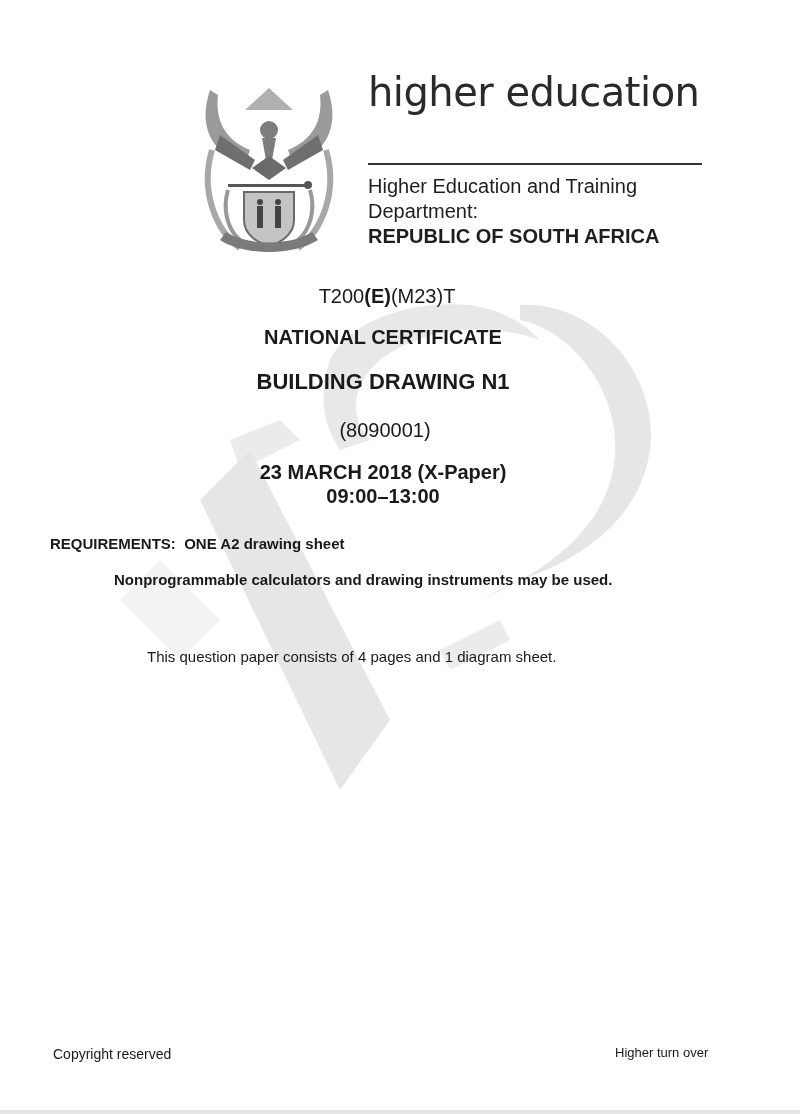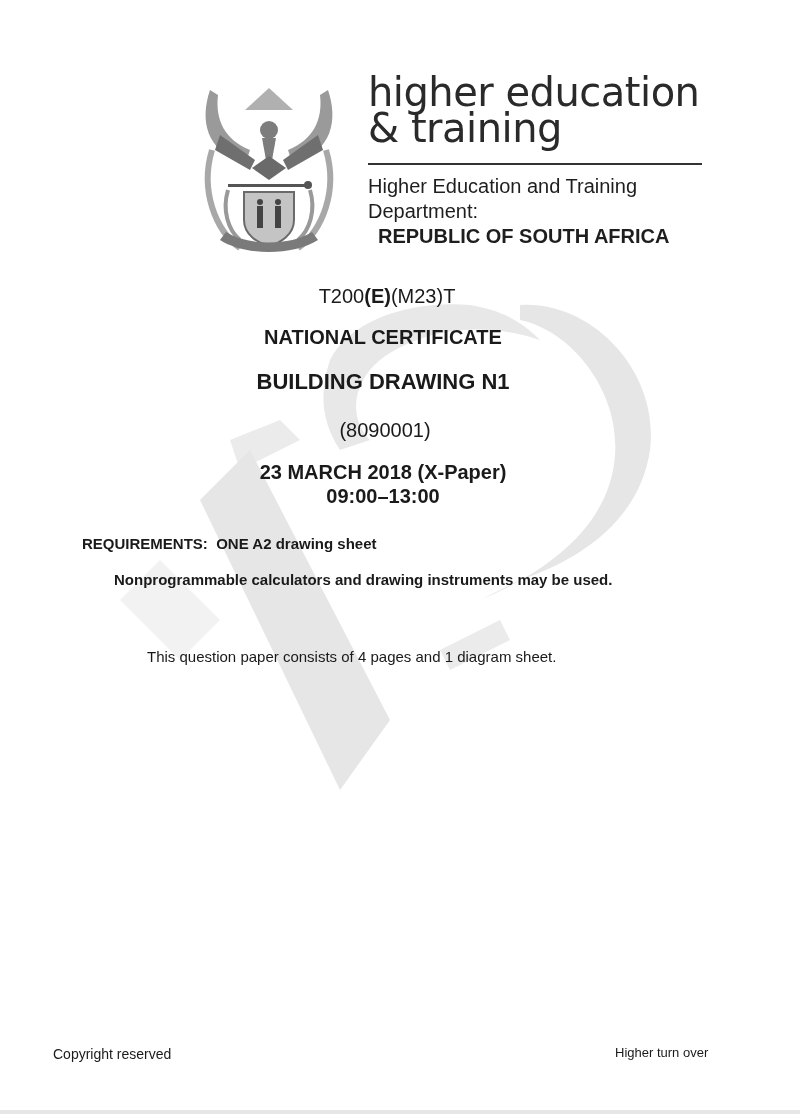--- a/index.html
+++ b/index.html
@@ -3,30 +3,30 @@
 <meta charset="utf-8">
 <style>
   html, body { margin: 0; padding: 0; background: #ffffff; }
   body { width: 800px; height: 1114px; position: relative; overflow: hidden; font-family: "Liberation Sans", sans-serif; color: #1a1a1a; }
   .watermark { position: absolute; left: 0; top: 0; width: 800px; height: 1114px; pointer-events: none; }
   .crest { position: absolute; left: 200px; top: 80px; width: 138px; height: 178px; }
   .brand { position: absolute; left: 368px; top: 74px; width: 340px; }
   .brand-title { font-family: "DejaVu Sans", sans-serif; font-size: 40px; line-height: 36px; color: #2a2a2a; letter-spacing: -0.5px; }
   .brand-rule { position: absolute; left: 0; top: 89px; width: 334px; height: 2px; background: #333; }
   .dept { position: absolute; left: 0; top: 100px; font-size: 20px; line-height: 25px; color: #1e1e1e; white-space: nowrap; }
-  .dept .bold { font-weight: bold; margin-left: 10px; }
+  .dept .bold { font-weight: bold; }
   .center { position: absolute; left: 0; width: 800px; text-align: center; white-space: nowrap; }
   .code { top: 285px; font-size: 20px; left: -13px; }
   .code b { font-weight: bold; }
   .natcert { top: 326px; font-size: 20px; font-weight: bold; left: -17px; }
   .subject { top: 369px; font-size: 22px; font-weight: bold; left: -17px; }
   .subjcode { top: 419px; font-size: 20px; left: -15px; }
   .date { top: 461px; font-size: 20px; font-weight: bold; left: -17px; }
   .time { top: 485px; font-size: 20px; font-weight: bold; left: -17px; }
-  .req { position: absolute; left: 50px; top: 535px; font-size: 15px; font-weight: bold; white-space: nowrap; margin-left: 32px; }
+  .req { position: absolute; left: 50px; top: 535px; font-size: 15px; font-weight: bold; white-space: nowrap; }
   .calc { position: absolute; left: 114px; top: 571px; font-size: 15px; font-weight: bold; white-space: nowrap; text-align: right; }
   .pages { position: absolute; left: 147px; top: 648px; font-size: 15px; font-weight: normal; white-space: nowrap; }
   .footer-left { position: absolute; left: 53px; top: 1046px; font-size: 14px; }
   .footer-right { position: absolute; left: 615px; top: 1045px; font-size: 13px; }
   .bottom-edge { position: absolute; left: 0; top: 1110px; width: 800px; height: 4px; background: #e6e6e6; }
 </style>
 </head>
 <body>
 
 <svg class="watermark" viewBox="0 0 800 1114" xmlns="http://www.w3.org/2000/svg">
@@ -71,21 +71,20 @@
     <rect x="57" y="126" width="6" height="22" fill="#444"></rect>
     <circle cx="78" cy="122" r="3" fill="#444"></circle>
     <rect x="75" y="126" width="6" height="22" fill="#444"></rect>
 
     <path d="M20 160 C 45 176, 93 176, 118 160 L 112 152 C 90 166, 48 166, 26 152 Z" fill="#7a7a7a"></path>
   </g>
 </svg>
 
 <div class="brand">
   <div class="brand-title">higher education</div>
-  <div class="brand-title">&amp; training</div>
   <div class="brand-rule"></div>
   <div class="dept">
     <div>Higher Education and Training</div>
     <div>Department:</div>
     <div class="bold">REPUBLIC OF SOUTH AFRICA</div>
   </div>
 </div>
 
 <div class="center code"><span>T200</span><b>(E)</b><span>(M23)T</span></div>
 

